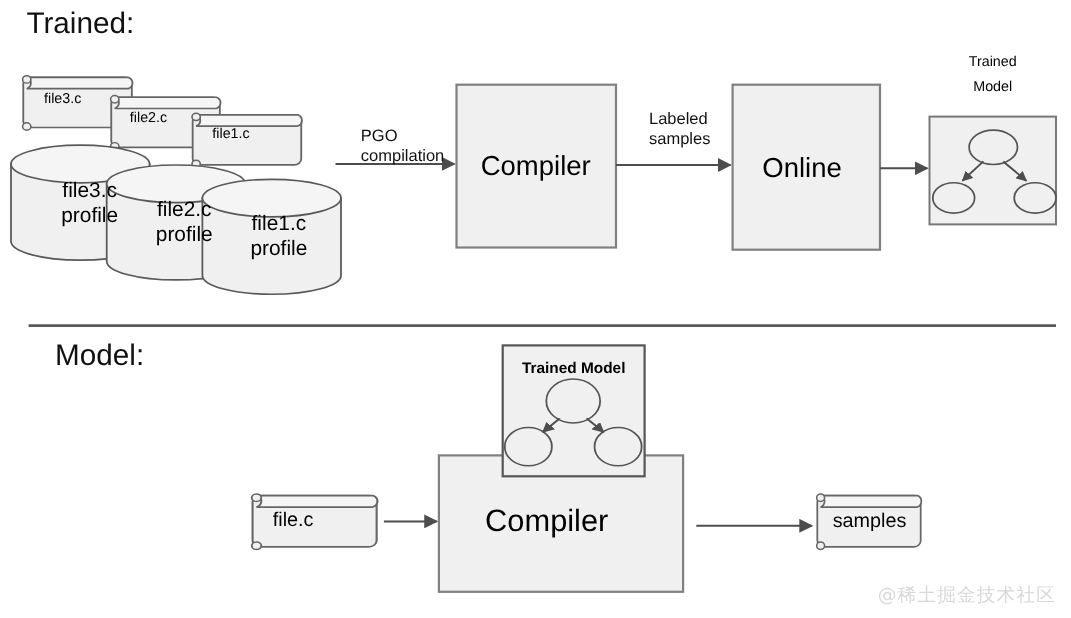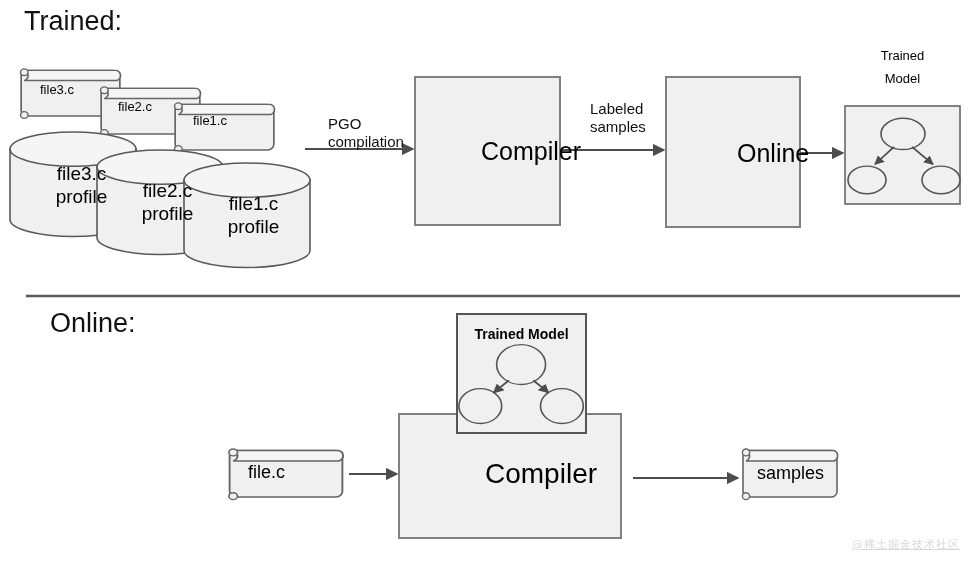--- a/index.html
+++ b/index.html
@@ -41,21 +41,20 @@
     white-space: pre-line;
   }
   #pgo-label     { left: 328px; top: 93px; margin-top: 22px; }
   #labeled-label { left: 590px; top: 100px; }
 
   .box-label {
     position: absolute;
     font-size: 25px;
     color: #000;
     white-space: nowrap;
-    margin-left: 44px;
   }
   .tm-caption {
     position: absolute;
     font-size: 13px;
     line-height: 23px;
     text-align: center;
     white-space: pre-line;
     color: #000;
   }
   .tm-bold-caption {
@@ -83,26 +82,25 @@
     font-size: 19px;
     line-height: 23px;
     text-align: center;
     white-space: pre-line;
     color: #000;
   }
   #watermark {
     position: absolute;
     right: 14px;
     bottom: 10px;
-    font-size: 11px;
+    font-size: 17px;
     color: #d8d8d8;
     letter-spacing: 1px;
     white-space: nowrap;
     font-family: "DejaVu Sans", sans-serif;
-    text-decoration: underline;
   }
 </style>
 </head>
 <body>
 
 <svg id="canvas" viewBox="0 0 974 562">
   <defs>
     <marker id="arrow" viewBox="0 0 10 10" refX="9" refY="5" markerWidth="7" markerHeight="7" orient="auto-start-reverse">
       <path d="M 0 0 L 10 5 L 0 10 z" fill="#4d4d4d"></path>
     </marker>
@@ -191,21 +189,21 @@
 
   <line x1="633" y1="478" x2="738" y2="478" stroke="#4d4d4d" stroke-width="1.8" marker-end="url(#arrow)"></line>
 
   <g transform="translate(740,442) scale(1.0,0.95)">
     <use href="#doc-shape"></use>
   </g>
 </svg>
 
 <div class="section-title" id="offline-title">Trained:</div>
 
-<div class="section-title" id="online-title">Online:</div>
+<div class="section-title" id="online-title">Model:</div>
 
 <div class="doc-label" style="left:40px; top:82px;">file3.c</div>
 <div class="doc-label" style="left:118px; top:99px;">file2.c</div>
 <div class="doc-label" style="left:193px; top:113px;">file1.c</div>
 
 <div class="cyl-label" style="left:24px; top:162px; width:115px;">file3.c
 profile</div>
 <div class="cyl-label" style="left:110px; top:179px; width:115px;">file2.c
 profile</div>
 <div class="cyl-label" style="left:196px; top:192px; width:115px;">file1.c

